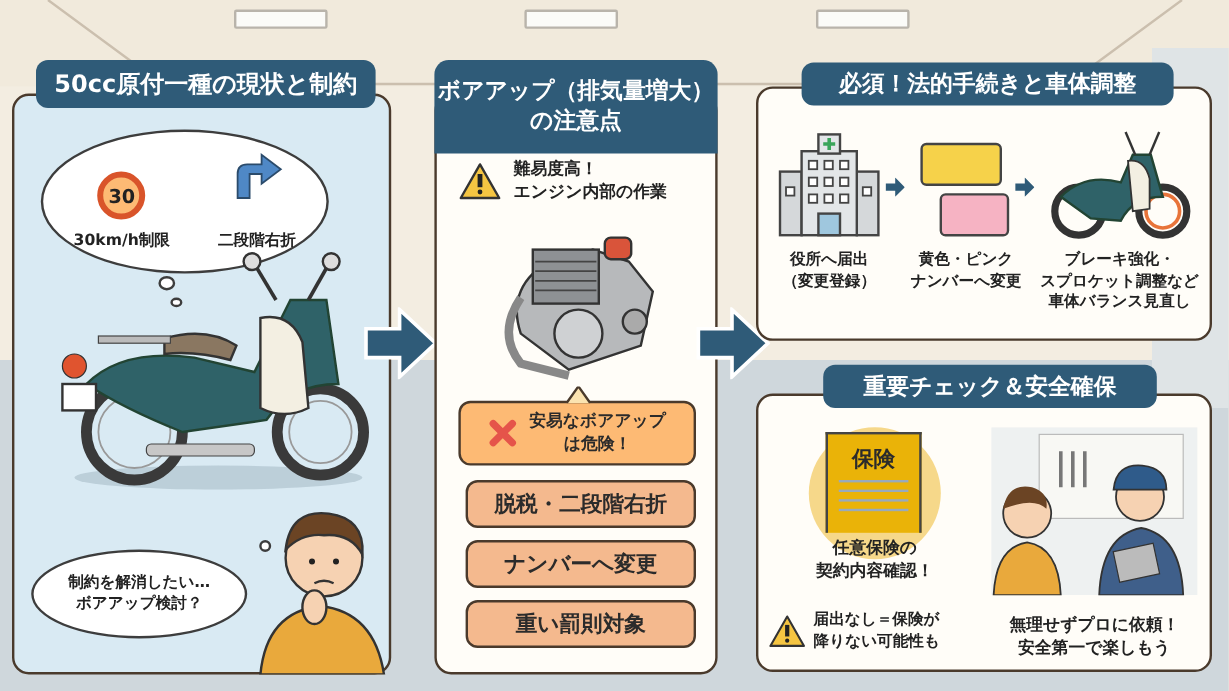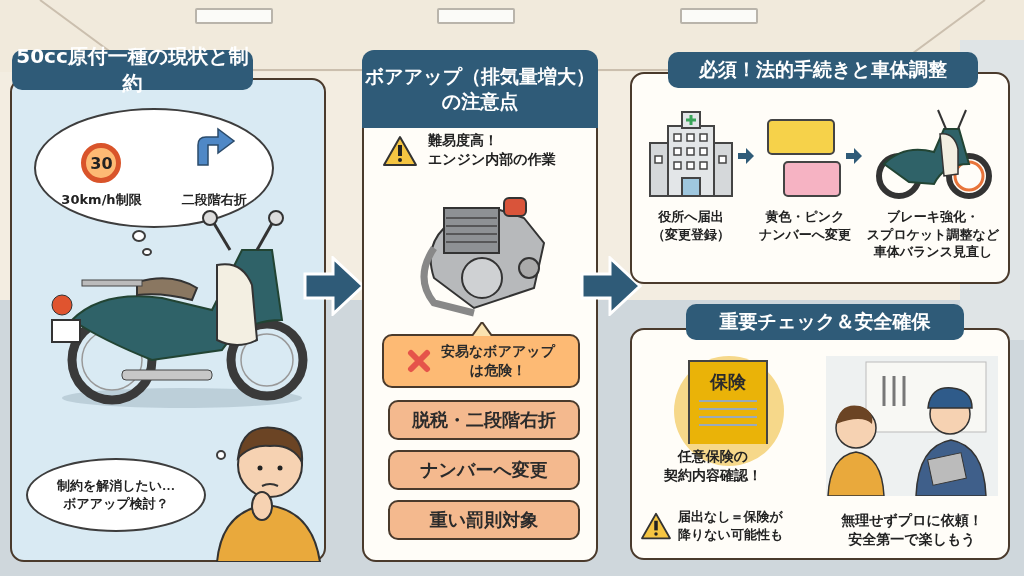--- a/index.html
+++ b/index.html
@@ -21,21 +21,21 @@
     position: absolute; background: #fffdf8;
     border: 2px solid #4a3a2c; border-radius: 14px;
   }
   .panel-title {
     position: absolute; background: #2f5b78; color: #fff; font-weight: bold;
     border-radius: 10px; text-align: center; display: flex; align-items: center; justify-content: center;
   }
 
   
   #p1 { left: 10px; top: 78px; width: 316px; height: 484px; background: #d9eaf3; }
-  #p1-title { left: 12px; top: 50px; width: 241px; height: 40px; font-size: 20px; }
+  #p1-title { left: 30px; top: 50px; width: 283px; height: 40px; font-size: 20px; }
   .bubble {
     position: absolute; background: #fff; border: 2px solid #3d3d3d; border-radius: 50%;
     display: flex; flex-direction: column; align-items: center; justify-content: center;
   }
   .dot { position: absolute; background: #fff; border: 2px solid #3d3d3d; border-radius: 50%; }
   .sign30 {
     width: 40px; height: 40px; border-radius: 50%; border: 5px solid #d9542a; background: #fdba74;
     display: flex; align-items: center; justify-content: center; font-weight: bold; font-size: 16px; color: #222;
   }
   .small-label { font-size: 13px; font-weight: bold; color: #222; }
@@ -46,21 +46,21 @@
   .warn-box { border: 2px solid #4a3a2c; border-radius: 10px; background: #fdba74; display: flex; align-items: center; justify-content: center; font-weight: bold; text-align: center; }
   .orange-box { position: absolute; left: 388px; width: 192px; height: 40px; background: #f4b98e; border: 2px solid #4a3a2c; border-radius: 10px; display: flex; align-items: center; justify-content: center; font-size: 18px; font-weight: bold; color: #2b2b2b; }
 
   
   #p3 { left: 630px; top: 72px; width: 380px; height: 212px; }
   #p3-title { left: 668px; top: 52px; width: 310px; height: 36px; font-size: 19px; }
   
   #p4 { left: 630px; top: 328px; width: 380px; height: 232px; }
   #p4-title { left: 686px; top: 304px; width: 278px; height: 36px; font-size: 19px; }
 
-  .caption { position: absolute; font-size: 13px; font-weight: bold; text-align: center; line-height: 1.35; color: #222; white-space: pre-line; font-family: Liberation Serif, serif; }
+  .caption { position: absolute; font-size: 13px; font-weight: bold; text-align: center; line-height: 1.35; color: #222; white-space: pre-line; }
 
   .big-arrow { position: absolute; width: 62px; height: 60px; }
   .svg-abs { position: absolute; }
 </style>
 </head>
 <body>
 
 <div class="ceiling"></div>
 <svg class="ceiling-edge" viewBox="0 0 1024 72">
   <polyline points="40,0 135,70 890,70 985,0" fill="none" stroke="#cbbfae" stroke-width="2"></polyline>
@@ -229,21 +229,21 @@
 
 <div class="panel" id="p4">
   <div style="position:absolute; left:42px; top:26px; width:110px; height:110px; border-radius:50%; background:#f6d88a;"></div>
   <div style="position:absolute; left:56px; top:30px; width:80px; height:84px; background:#eab308; border:2px solid #444; border-bottom:none; display:flex; flex-direction:column; align-items:center; padding-top:8px; gap:6px;">
     <span style="font-size:18px; font-weight:bold;">保険</span>
     <div style="width:58px; height:2px; background:#9ab;"></div>
     <div style="width:58px; height:2px; background:#9ab;"></div>
     <div style="width:58px; height:2px; background:#9ab;"></div>
     <div style="width:58px; height:2px; background:#9ab;"></div>
   </div>
-  <span class="caption" style="left:6px; top:118px; width:150px; font-size:14px;">任意保険の
+  <span class="caption" style="left:22px; top:118px; width:150px; font-size:14px;">任意保険の
 契約内容確認！</span>
   <div style="position:absolute; left:8px; top:178px; display:flex; align-items:center; gap:6px;">
     <svg width="32" height="28" viewBox="0 0 36 32">
       <path d="M18 2 L34 30 H2 Z" fill="#f5c542" stroke="#333" stroke-width="2" stroke-linejoin="round"></path>
       <rect x="16" y="10" width="4" height="11" fill="#222"></rect>
         <circle cx="18" cy="25" r="2" fill="#222"></circle>
     </svg>
     <span class="caption" style="position:static; text-align:left; font-size:13px;">届出なし＝保険が
 降りない可能性も</span>
   </div>

